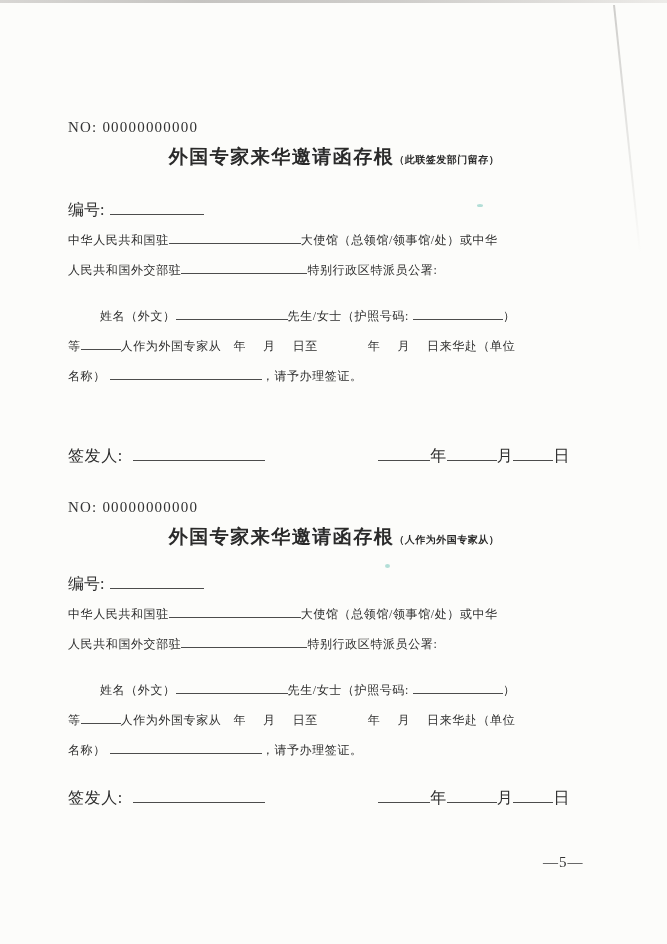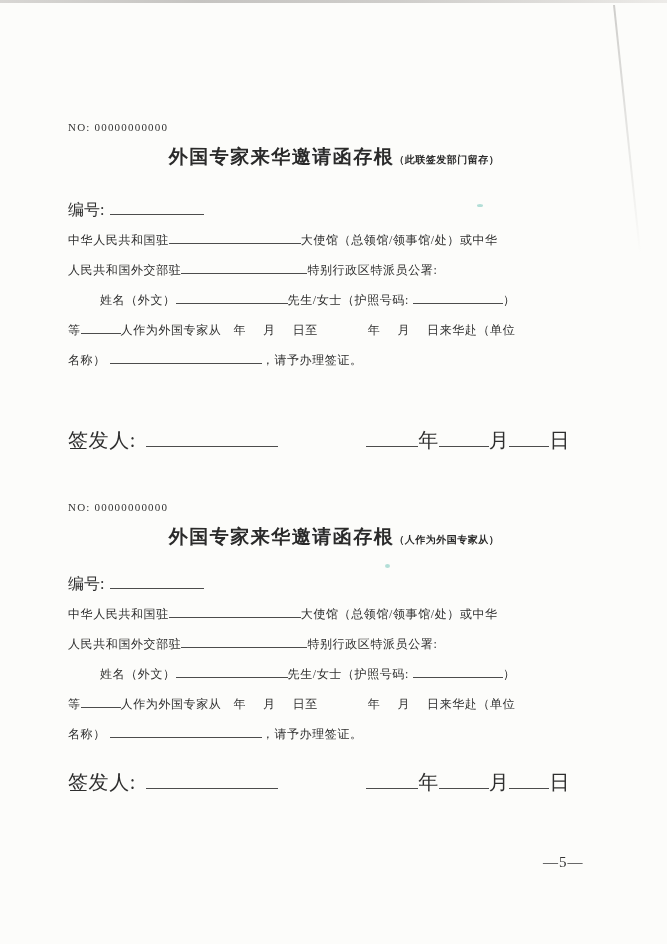--- a/index.html
+++ b/index.html
@@ -24,41 +24,41 @@
   }
   .speck { position:absolute; border-radius:50%; background:rgba(40,165,150,.35); filter:blur(.4px); }
   .speck-1 { left:477px; top:204px; width:6px; height:3px; }
   .speck-2 { left:385px; top:564px; width:5px; height:4px; }
 
   
   .stub { position:absolute; left:68px; width:532px; }
   .stub-1 { top:118px; }
   .stub-2 { top:498px; }
 
-  .no-line { font-size:11px; letter-spacing:1.2px; line-height:18px; color:#333; }
+  .no-line { font-size:15px; letter-spacing:1.2px; line-height:18px; color:#333; }
   .stub-title {
     margin:8px 0 0 0; text-align:center;
     font-family:"Liberation Sans","DejaVu Sans",sans-serif;
     font-weight:bold; font-size:19px; line-height:26px;
     color:#2a2a2a; letter-spacing:1.5px; white-space:nowrap;
   }
   .title-note { font-size:10px; letter-spacing:.5px; }
 
   .bianhao-line {
     margin-top:26px; text-align:left; padding-right:38px;
     font-size:16px; line-height:22px; white-space:nowrap;
   }
   .stub-2 .bianhao-line { margin-top:20px; }
 
   .body-block { margin-top:4px; }
   .body-line {
     font-size:12px; line-height:30px; letter-spacing:.6px;
     white-space:nowrap; color:#2e2e2e;
   }
-  .indent { padding-left:32px; }
+  .indent { padding-left:32px;margin-top:16px; }
 
   
   .u { display:inline-block; border-bottom:1.4px solid #4c4c4c; height:13px; }
   .u-serial  { width:94px; margin-left:6px; }
   .u-embassy { width:132px; }
   .u-region  { width:126px; }
   .u-name    { width:112px; }
   .u-passport{ width:90px; margin-left:4px; }
   .u-count   { width:40px; }
   .u-unit    { width:152px; margin-left:4px; }
@@ -66,21 +66,21 @@
   .u-year    { width:52px; }
   .u-month   { width:50px; }
   .u-day     { width:40px; }
 
   .sp-a { display:inline-block; width:12px; }
   .sp-b { display:inline-block; width:17px; }
   .sp-c { display:inline-block; width:50px; }
 
   .sign-line {
     margin-top:52px; display:flex; justify-content:space-between;
-    padding-right:30px; font-size:20px; line-height:26px;
+    padding-right:30px; font-size:16px; line-height:26px;
     letter-spacing:.6px; white-space:nowrap;text-align:right;
   }
   .stub-2 .sign-line { margin-top:20px; }
 
   .page-number {
     position:absolute; left:543px; top:854px;
     font-size:15px; letter-spacing:1px; color:#333;
   }
 </style>
 </head>

